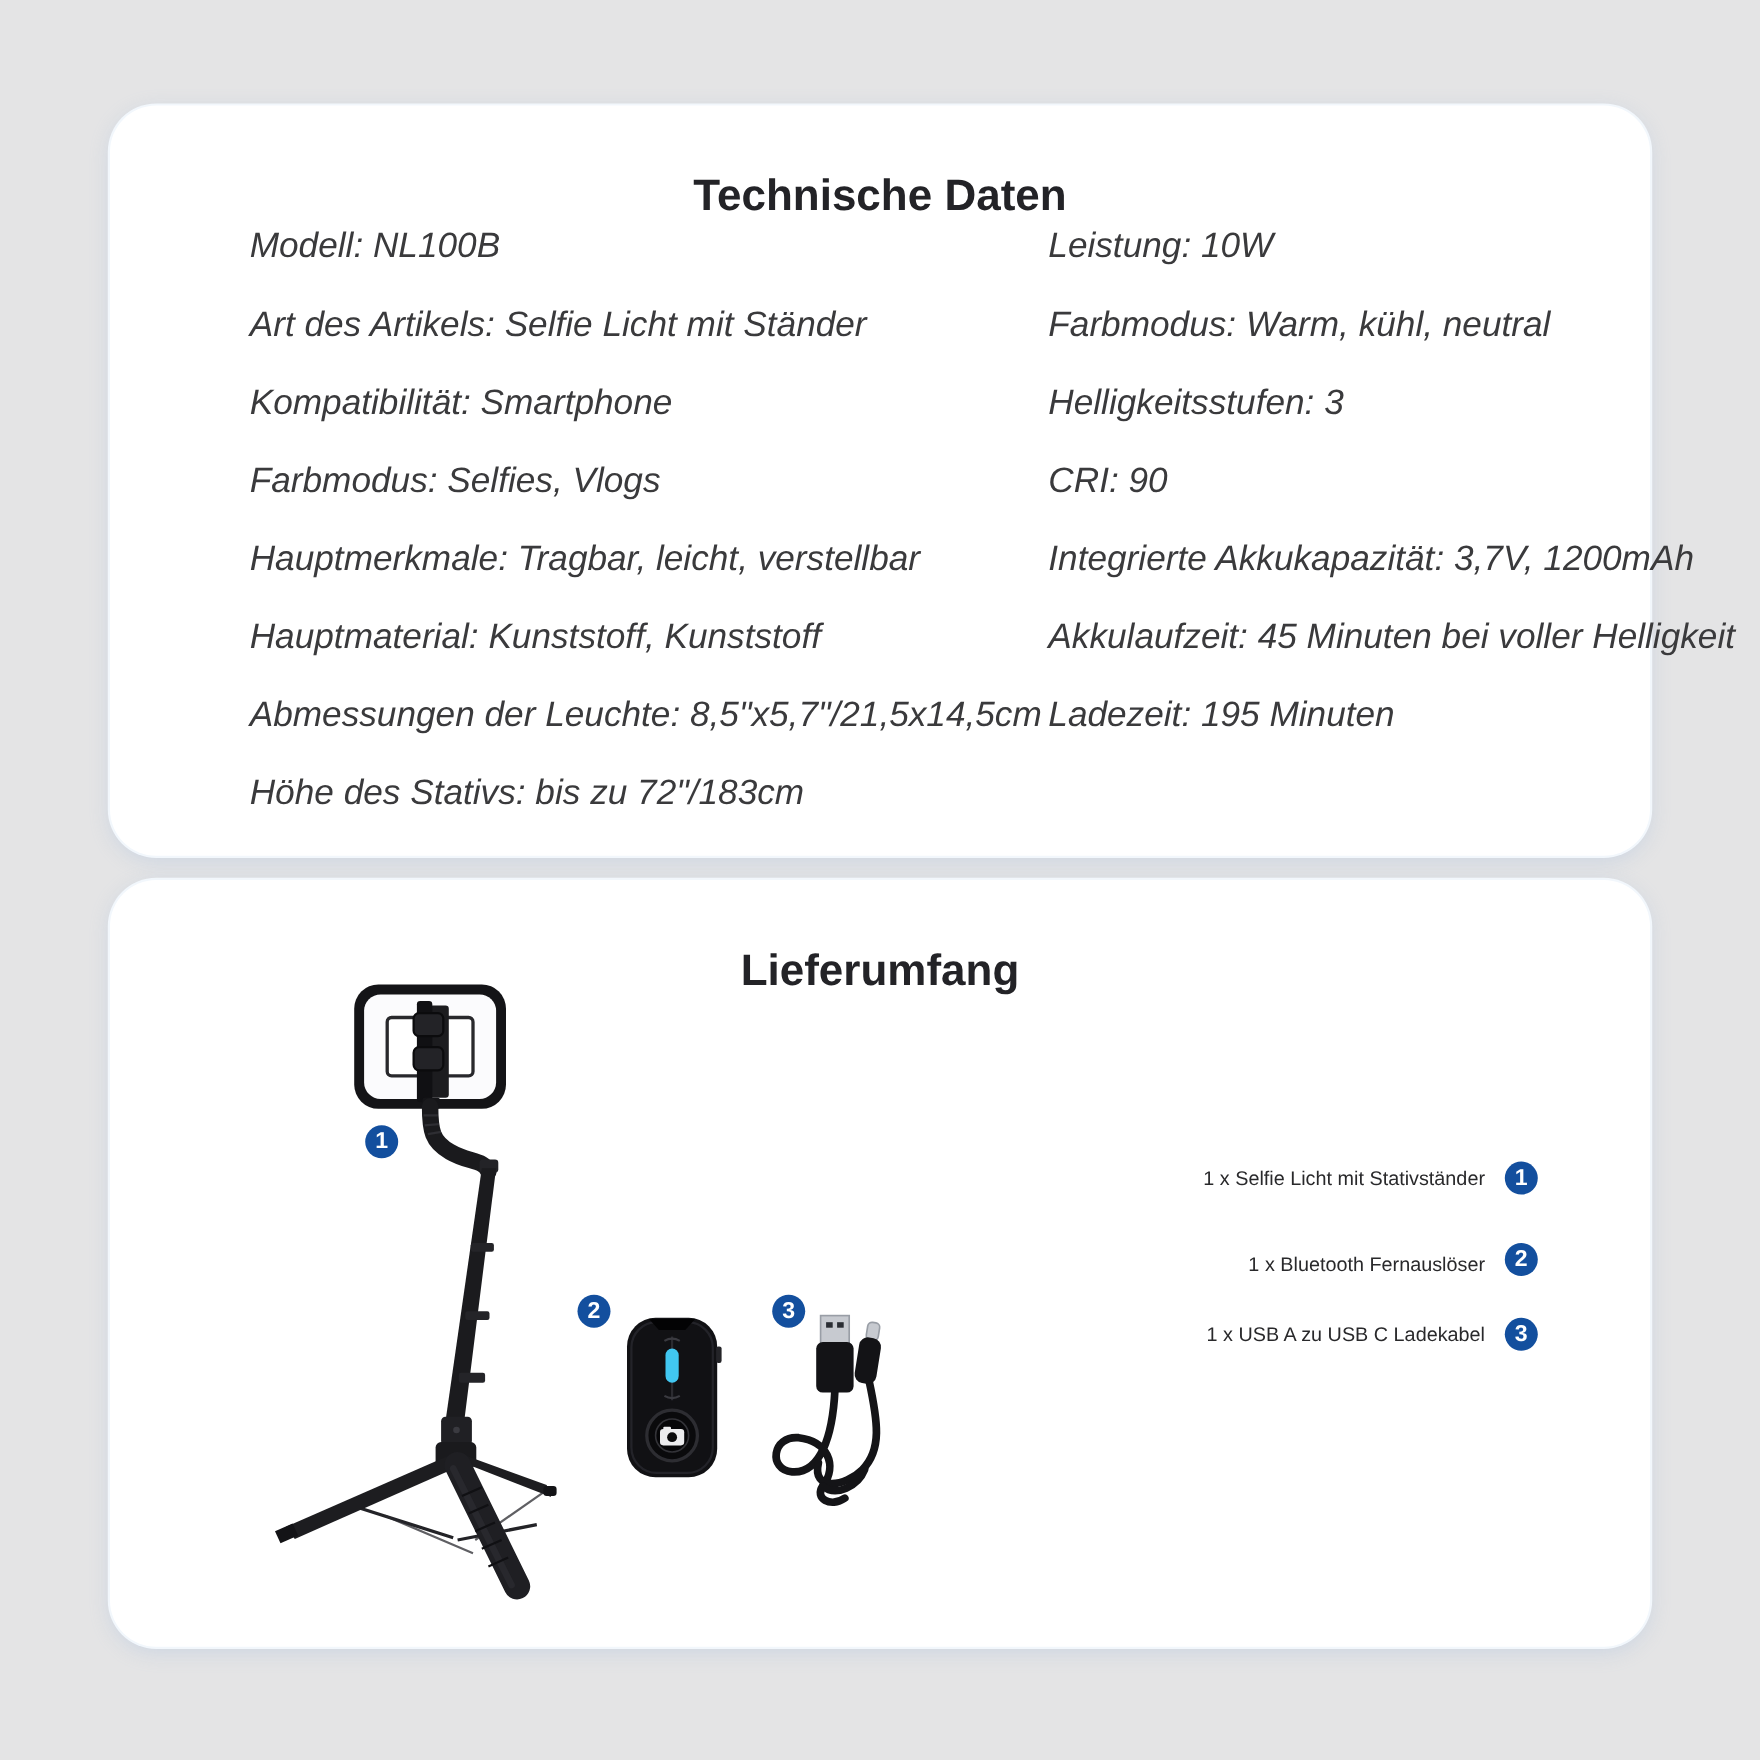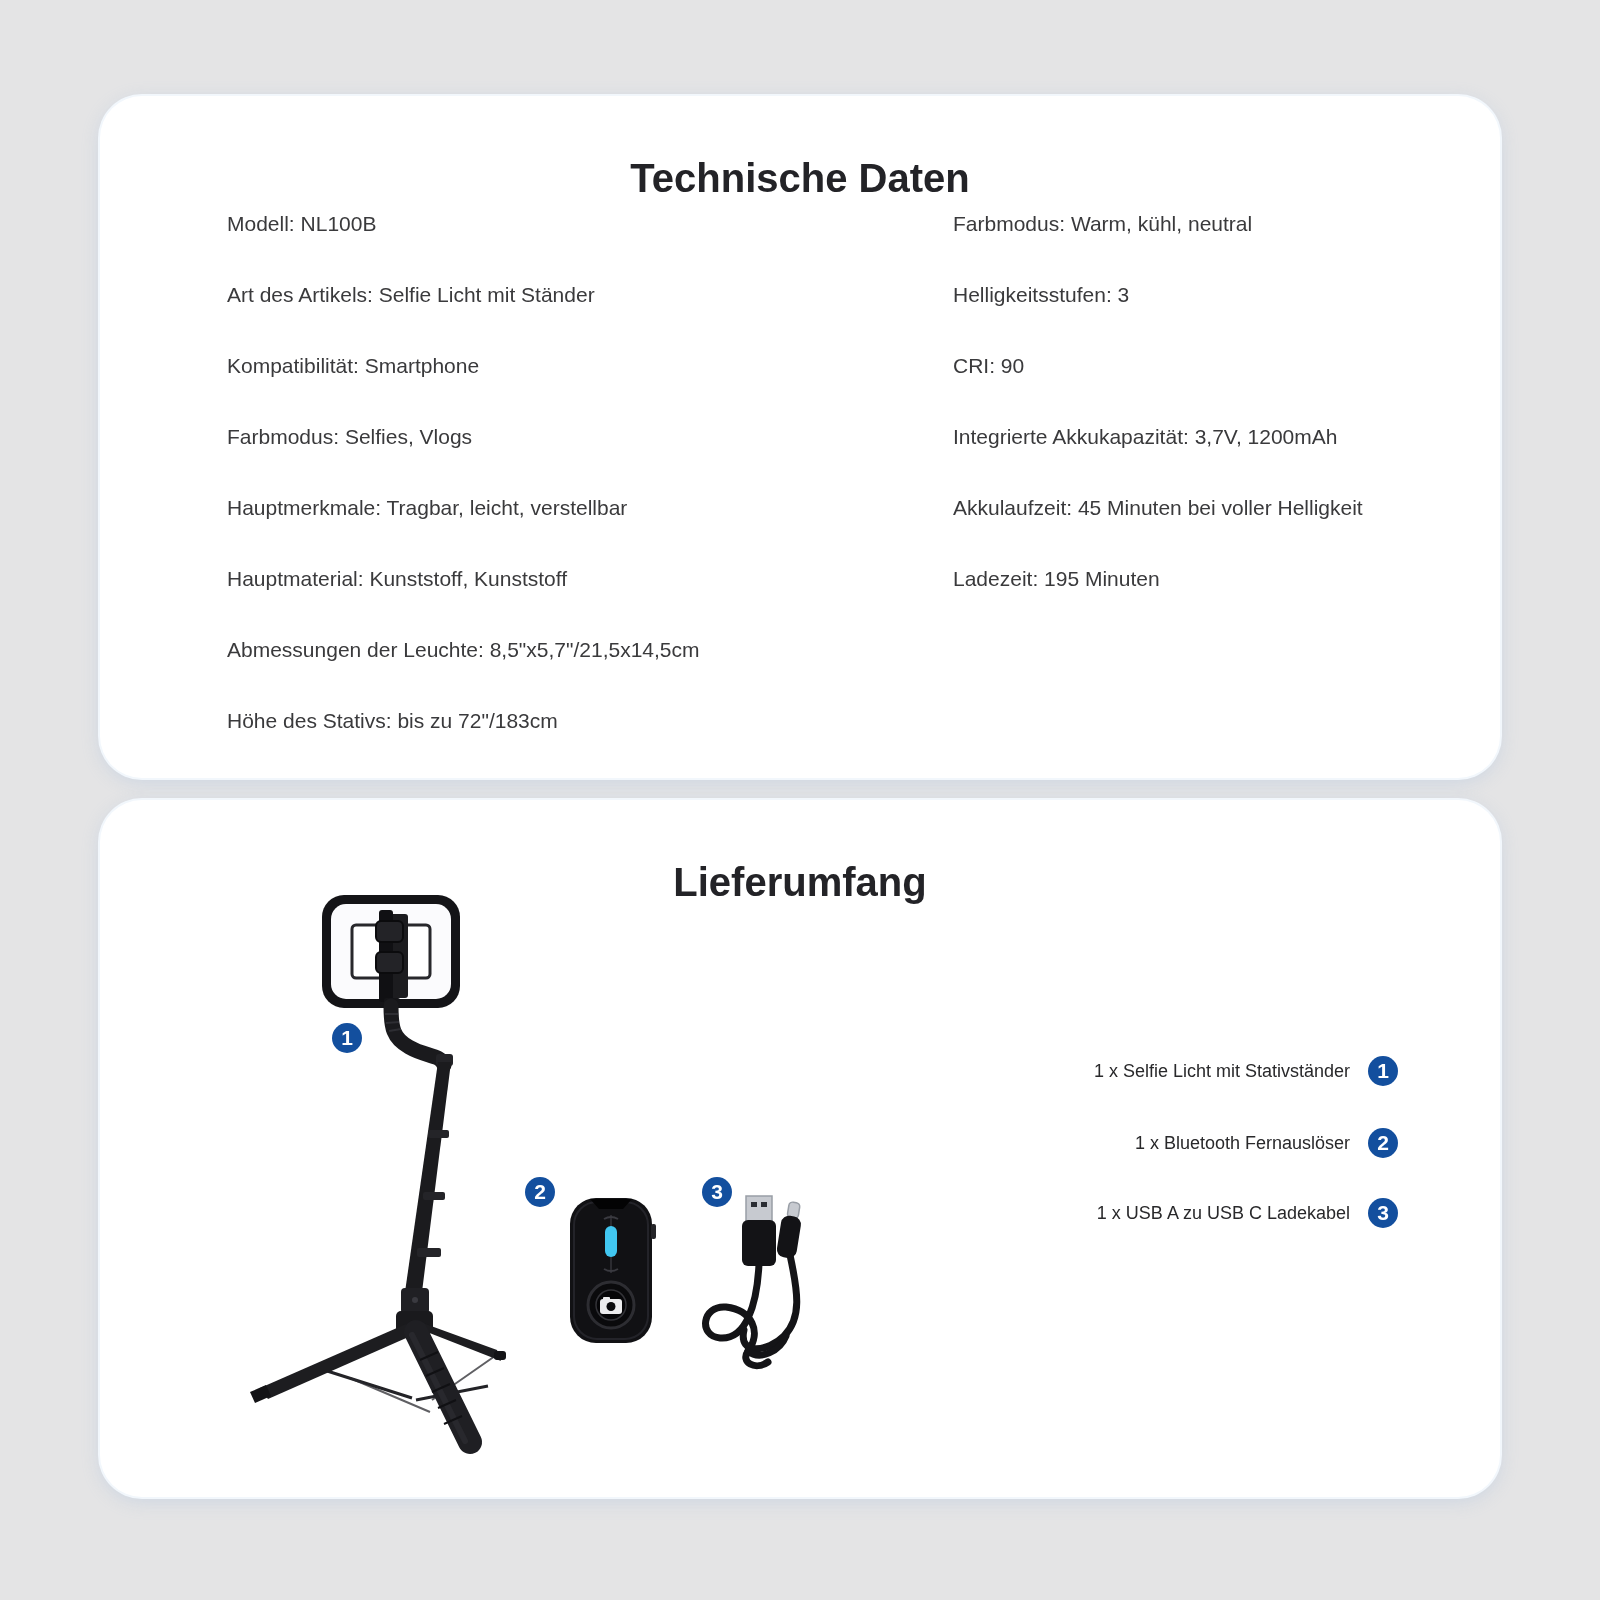--- a/index.html
+++ b/index.html
@@ -19,35 +19,35 @@
   .card-title{
     position:absolute;top:25px;left:0;right:0;text-align:center;
     font-size:40px;line-height:60px;font-weight:700;color:#232327;
     letter-spacing:0px;
   }
   .spec-col{position:absolute;top:92px;}
   #spec-col-left{left:127px;}
   #spec-col-right{left:853px;}
   .spec-row{
     height:71px;display:flex;align-items:center;
-    font-size:21px;color:#3a3a3c;white-space:nowrap;
+    font-size:32px;color:#3a3a3c;white-space:nowrap;font-style:italic;
   }
   .pkg-item{
     position:absolute;right:102px;height:34px;
     display:flex;align-items:center;gap:18px;
   }
   .pkg-item .pkg-label{font-size:18px;color:#29292b;white-space:nowrap;}
   .badge{
     width:30px;height:30px;border-radius:50%;background:#134F9E;
     color:#ffffff;font-size:21px;font-weight:700;line-height:30px;
     text-align:center;flex:0 0 auto;
   }
   .fig-badge{position:absolute;}
   #pkg-item-1{top:254px;}
-  #pkg-item-2{top:326px;}
+  #pkg-item-2{top:326px;align-items:flex-end;}
   #pkg-item-3{top:396px;}
   #fig-badge-1{left:232px;top:223px;}
   #fig-badge-2{left:425px;top:377px;}
   #fig-badge-3{left:602px;top:377px;}
   #product-figure{position:absolute;left:0;top:0;}
 </style>
 </head>
 <body>
 
 <section class="card" id="tech-card">
@@ -58,20 +58,21 @@
     <div class="spec-row">Art des Artikels: Selfie Licht mit Ständer</div>
     <div class="spec-row">Kompatibilität: Smartphone</div>
     <div class="spec-row">Farbmodus: Selfies, Vlogs</div>
     <div class="spec-row">Hauptmerkmale: Tragbar, leicht, verstellbar</div>
     <div class="spec-row">Hauptmaterial: Kunststoff, Kunststoff</div>
     <div class="spec-row">Abmessungen der Leuchte: 8,5"x5,7"/21,5x14,5cm</div>
     <div class="spec-row">Höhe des Stativs: bis zu 72"/183cm</div>
   </div>
 
   <div class="spec-col" id="spec-col-right">
+    <div class="spec-row">Leistung: 10W</div>
     <div class="spec-row">Farbmodus: Warm, kühl, neutral</div>
     <div class="spec-row">Helligkeitsstufen: 3</div>
     <div class="spec-row">CRI: 90</div>
     <div class="spec-row">Integrierte Akkukapazität: 3,7V, 1200mAh</div>
     <div class="spec-row">Akkulaufzeit: 45 Minuten bei voller Helligkeit</div>
     <div class="spec-row">Ladezeit: 195 Minuten</div>
   </div>
 </section>
 
 <section class="card" id="delivery-card">

